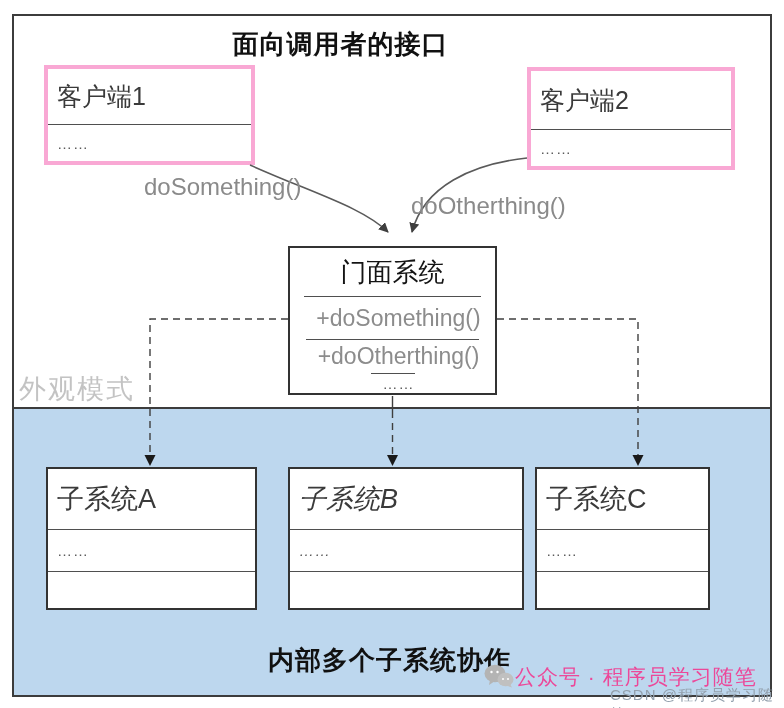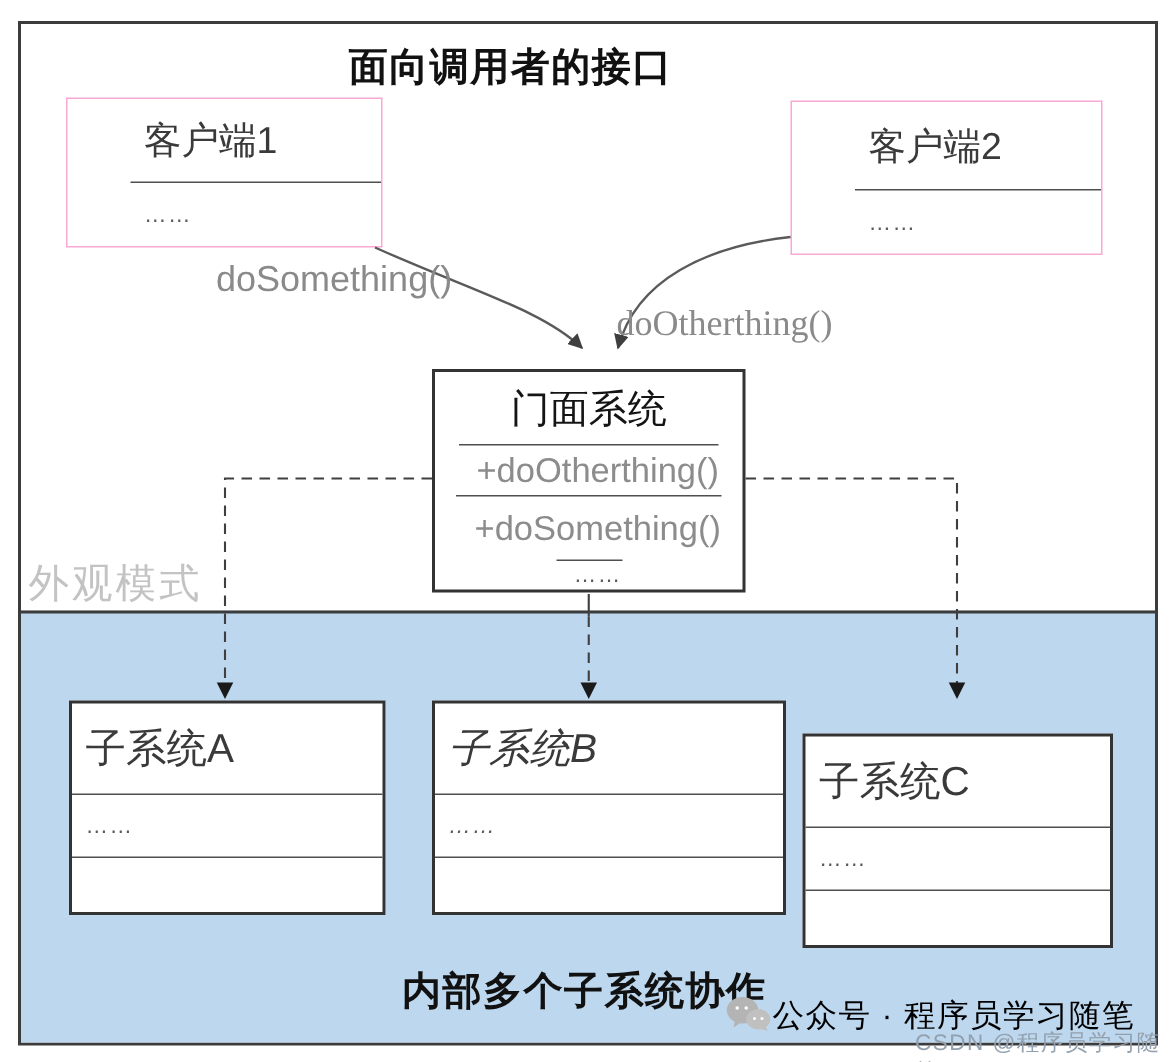--- a/index.html
+++ b/index.html
@@ -21,31 +21,31 @@
     left:0;top:27px;width:681px;text-align:center;
     font-size:26px;font-weight:bold;color:#111111;letter-spacing:1px;
   }
   .bottom-title{
     left:268px;top:643px;font-size:26px;font-weight:bold;color:#111;letter-spacing:1px;
   }
   .region-label{
     left:19px;top:371px;font-size:27px;color:#c3c3c3;letter-spacing:2px;
   }
   .uml-box{background:#ffffff;display:flex;flex-direction:column;}
-  .client-box{border:1px solid #f9a8d4;padding-left:42px;}
+  .client-box{border:4px solid #f9a8d4;}
   .dark-box{border:2px solid #333333;}
   .row{display:flex;align-items:center;box-sizing:border-box;}
   .row + .row{border-top:1px solid #4f4f4f;}
   .box-title{font-size:25px;color:#3a3a3a;padding-left:9px;}
   .box-title-center{font-size:26px;color:#141414;justify-content:center;}
   .dots{font-size:15px;color:#5a5a5a;padding-left:9px;letter-spacing:1px;}
   .method{font-size:23px;color:#8c8c8c;padding-left:12px;}
   .call-label{font-size:24px;color:#8a8a8a;}
   .overlay{position:absolute;left:0;top:0;pointer-events:none;}
-  .wm-line1{left:515px;top:663px;font-size:21px;color:#000000;letter-spacing:1px;}
+  .wm-line1{left:515px;top:663px;font-size:21px;color:#ec4899;letter-spacing:1px;}
   .wm-line2{left:610px;top:686px;font-size:15px;color:#93a0ad;letter-spacing:1px;}
   .wm-icon{left:484px;top:664px;width:30px;height:24px;}
 </style>
 </head>
 <body>
 
 <div class="stage">
 
   <div class="abs outer-border"></div>
   <div class="abs blue-band"></div>
@@ -59,38 +59,38 @@
     <div class="row dots" style="flex:1;">……</div>
   </div>
 
   <div class="abs uml-box client-box" style="left:527px;top:67px;width:208px;height:103px;">
     <div class="row box-title" style="height:58px;">客户端2</div>
     <div class="row dots" style="flex:1;">……</div>
   </div>
 
   <div class="abs uml-box dark-box" style="left:288px;top:246px;width:209px;height:149px;align-items:center;">
     <div class="row box-title-center" style="height:48px;">门面系统</div>
+    <div class="row method" style="height:43px;">+doSomething()</div>
     <div class="row method" style="height:34px;">+doOtherthing()</div>
-    <div class="row method" style="height:43px;">+doSomething()</div>
     <div class="row dots" style="flex:1;padding-left:12px;">……</div>
   </div>
 
   <div class="abs uml-box dark-box" style="left:46px;top:467px;width:211px;height:143px;">
     <div class="row box-title" style="height:60px;font-size:27px;">子系统A</div>
     <div class="row dots" style="height:42px;">……</div>
     <div class="row" style="flex:1;"></div>
   </div>
 
   <div class="abs uml-box dark-box" style="left:288px;top:467px;width:236px;height:143px;font-style:italic;">
     <div class="row box-title" style="height:60px;font-size:27px;">子系统B</div>
     <div class="row dots" style="height:42px;">……</div>
     <div class="row" style="flex:1;"></div>
   </div>
 
-  <div class="abs uml-box dark-box" style="left:535px;top:489px;width:207px;height:143px;">
+  <div class="abs uml-box dark-box" style="left:535px;top:467px;width:175px;height:143px;">
     <div class="row box-title" style="height:60px;font-size:27px;">子系统C</div>
     <div class="row dots" style="height:42px;">……</div>
     <div class="row" style="flex:1;"></div>
   </div>
 
   <svg class="overlay" width="784" height="708" viewBox="0 0 784 708">
     <defs>
       <marker id="arrowCurve" markerUnits="userSpaceOnUse" markerWidth="12" markerHeight="10" refX="9" refY="5" orient="auto">
         <path d="M0,0 L10,5 L0,10 z" fill="#3f3f3f"></path>
       </marker>
@@ -105,21 +105,21 @@
 
     <path d="M 392.5 396 V 411" fill="none" stroke="#3f3f3f" stroke-width="1.4"></path>
     <path d="M 392.5 411 V 456" fill="none" stroke="#3f3f3f" stroke-width="1.4" stroke-dasharray="7 5"></path>
     <polygon points="387,455 398,455 392.5,466" fill="#1a1a1a"></polygon>
 
     <path d="M 497 319 H 638 V 456" fill="none" stroke="#3f3f3f" stroke-width="1.4" stroke-dasharray="7 5"></path>
     <polygon points="632.5,455 643.5,455 638,466" fill="#1a1a1a"></polygon>
   </svg>
 
   <div class="abs call-label" style="left:144px;top:173px;">doSomething()</div>
-  <div class="abs call-label" style="left:411px;top:203px;font-family:Liberation Serif, serif;">doOtherthing()</div>
+  <div class="abs call-label" style="left:411px;top:192px;">doOtherthing()</div>
 
   <svg class="abs wm-icon" viewBox="0 0 30 24">
     <ellipse cx="11" cy="9.5" rx="10.5" ry="8.8" fill="#b4b4b4"></ellipse>
     <path d="M6 16 L5 21 L11 17 z" fill="#b4b4b4"></path>
     <ellipse cx="21.5" cy="15.5" rx="8" ry="6.8" fill="#c0c0c0"></ellipse>
     <path d="M26 20 L28 23.5 L22 21.5 z" fill="#c0c0c0"></path>
     <circle cx="7.5" cy="8" r="1.2" fill="#ffffff"></circle>
     <circle cx="13.5" cy="8" r="1.2" fill="#ffffff"></circle>
     <circle cx="19" cy="15" r="1" fill="#ffffff"></circle>
     <circle cx="24" cy="15" r="1" fill="#ffffff"></circle>

